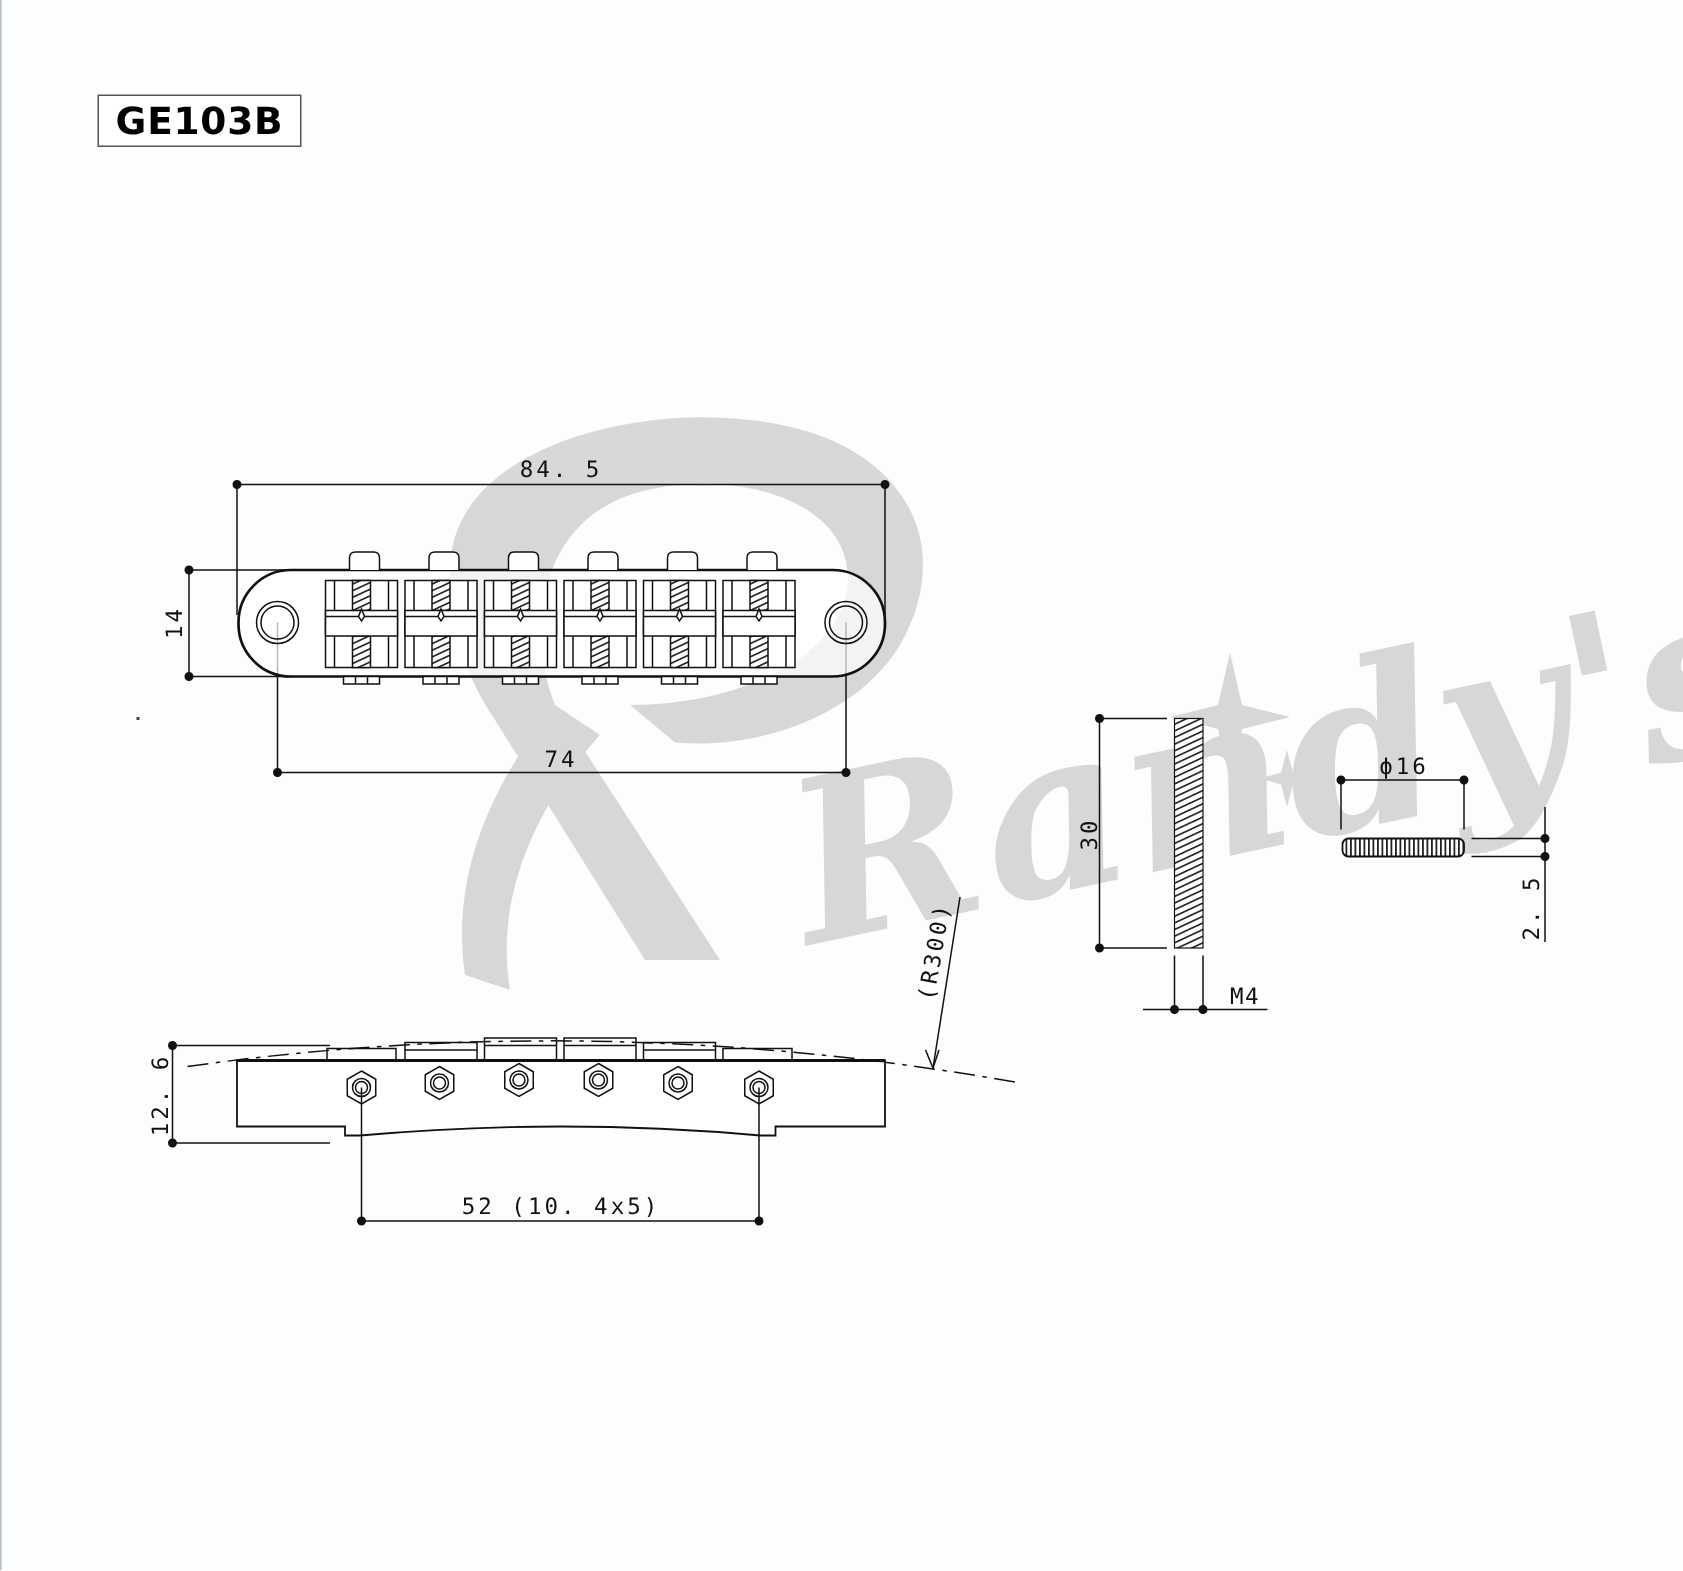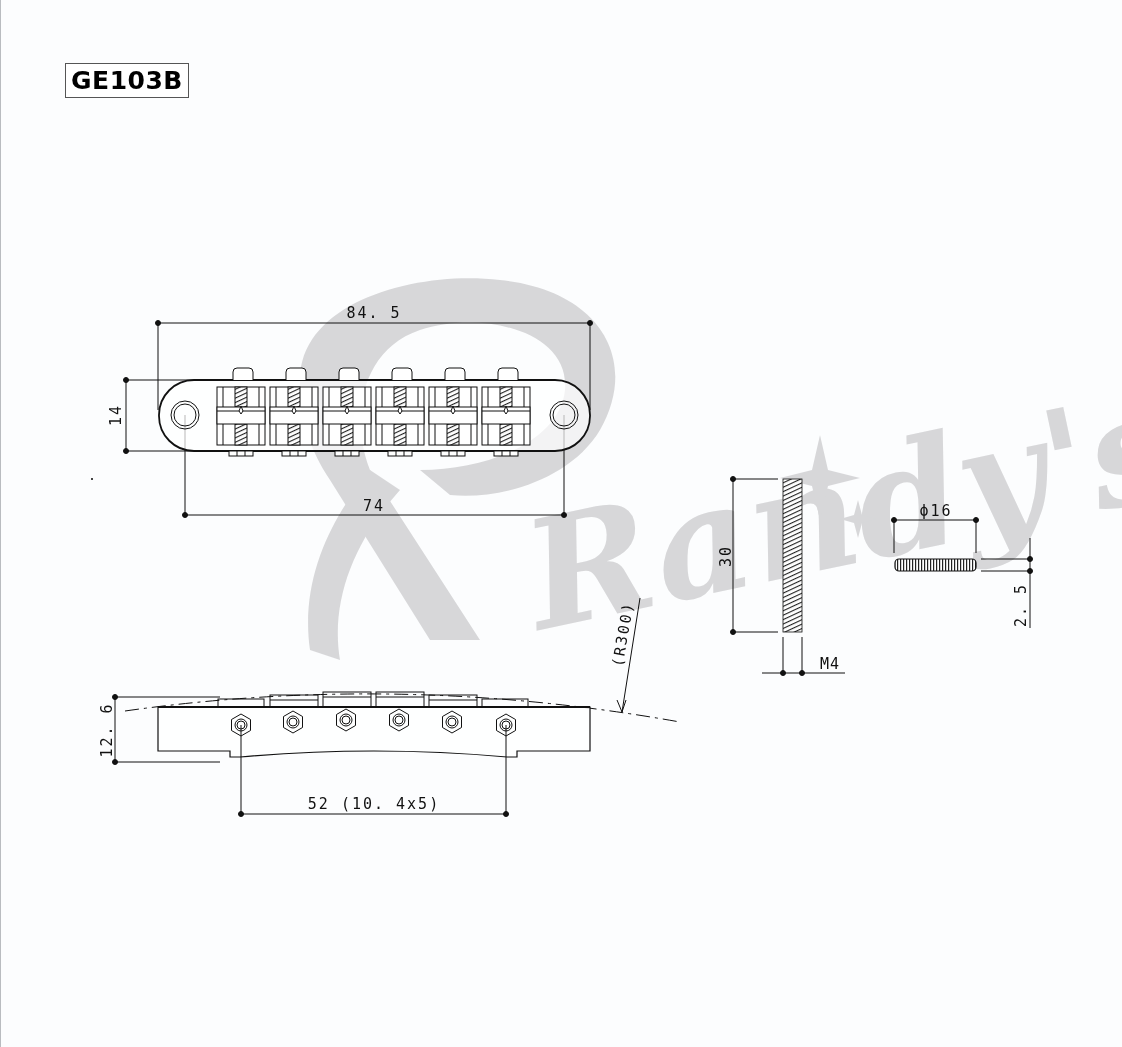--- a/index.html
+++ b/index.html
@@ -4,21 +4,21 @@
 <style>
   html, body { margin: 0; padding: 0; }
   body {
     width: 1122px; height: 1047px; overflow: hidden;
     background: #fcfdfe;
     font-family: "DejaVu Sans", sans-serif;
     position: relative;
   }
   .left-edge { position: absolute; left: 0; top: 0; width: 1px; height: 1047px; background: #b9bcc0; }
   .title-box {
-    position: absolute; left: 65px; top: 63px; width: 124px; height: 35px;
+    position: absolute; left: 65px; top: 63px; width: 136px; height: 35px;
     border: 1px solid #555; background: #fff; box-sizing: border-box;
     display: flex; align-items: center; justify-content: center;
     font-family: "DejaVu Sans", sans-serif; font-weight: bold; font-size: 25px; color: #000;
     letter-spacing: 0.5px;
   }
   svg.drawing { position: absolute; left: 0; top: 0; }
   .dim { font-family: "DejaVu Sans Mono", monospace; font-size: 15px; fill: #111; letter-spacing: 2px; }
 </style>
 </head>
 <body>

